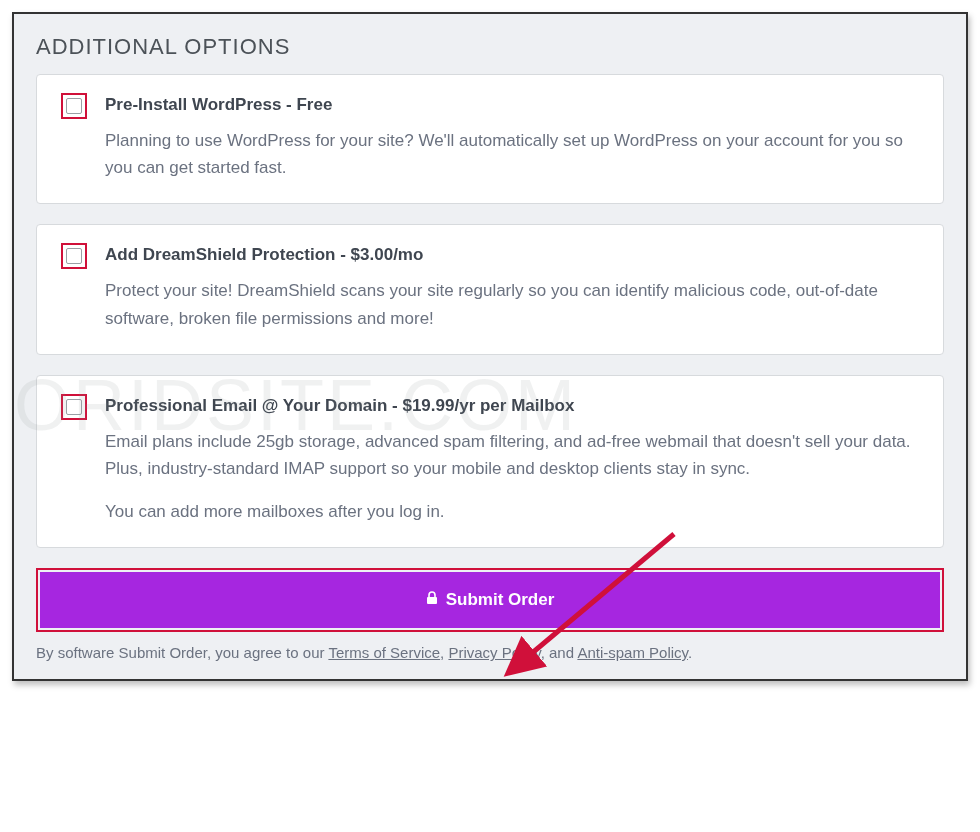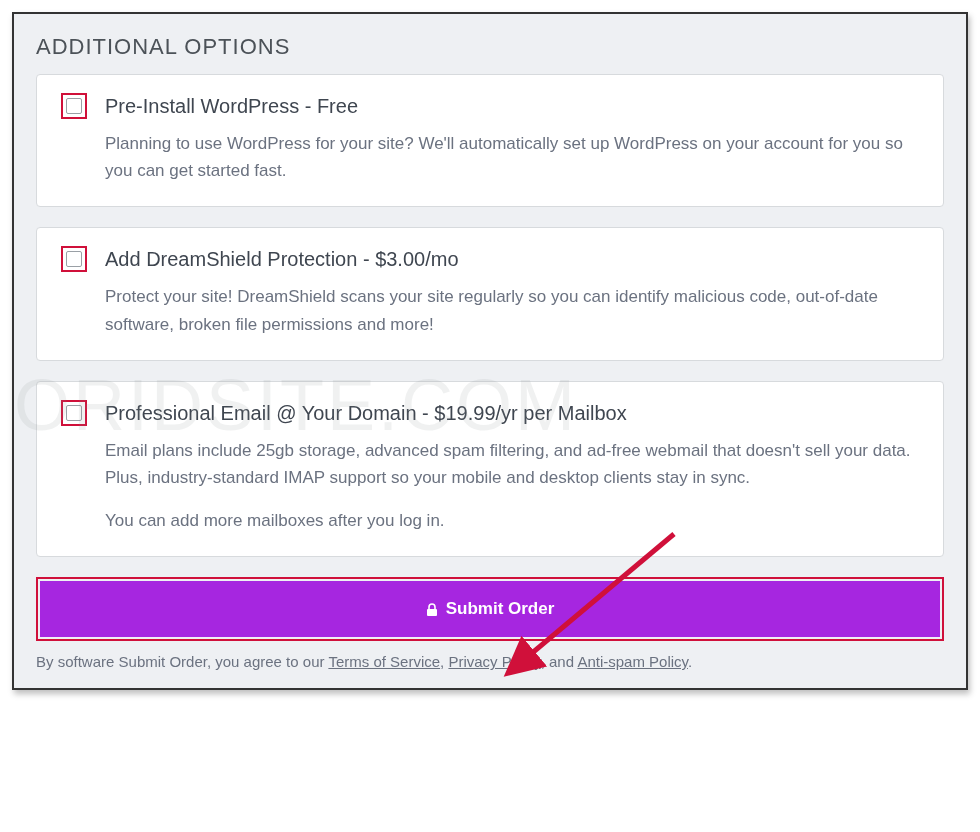--- a/index.html
+++ b/index.html
@@ -53,22 +53,22 @@
       width: 16px;
       height: 16px;
       border: 1.5px solid #9aa0a6;
       border-radius: 2px;
       background: #fff;
     }
     .option-body {
       flex: 1;
     }
     .option-title {
-      font-size: 20px;
-      font-weight: 400;
+      font-size: 17px;
+      font-weight: 700;
       color: #3f4650;
       margin-bottom: 12px;
     }
     .option-desc {
       font-size: 17px;
       color: #6b7280;
       line-height: 1.6;
     }
     .option-desc-extra {
       font-size: 17px;
@@ -85,21 +85,21 @@
     .submit-btn {
       width: 100%;
       background: #a626e0;
       border: none;
       color: #fff;
       font-size: 17px;
       font-weight: 700;
       padding: 18px 4px;
       cursor: pointer;
       display: flex;
-      align-items: center;
+      align-items: flex-start;
       justify-content: center;
       gap: 8px;
     }
     .lock-icon {
       width: 12px;
       height: 14px;
       display: inline-block;
     }
     .disclaimer {
       font-size: 15px;

